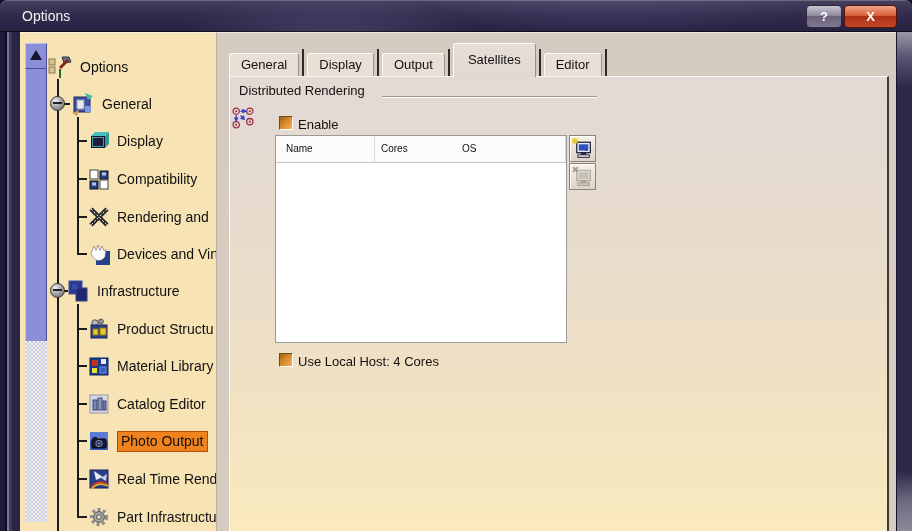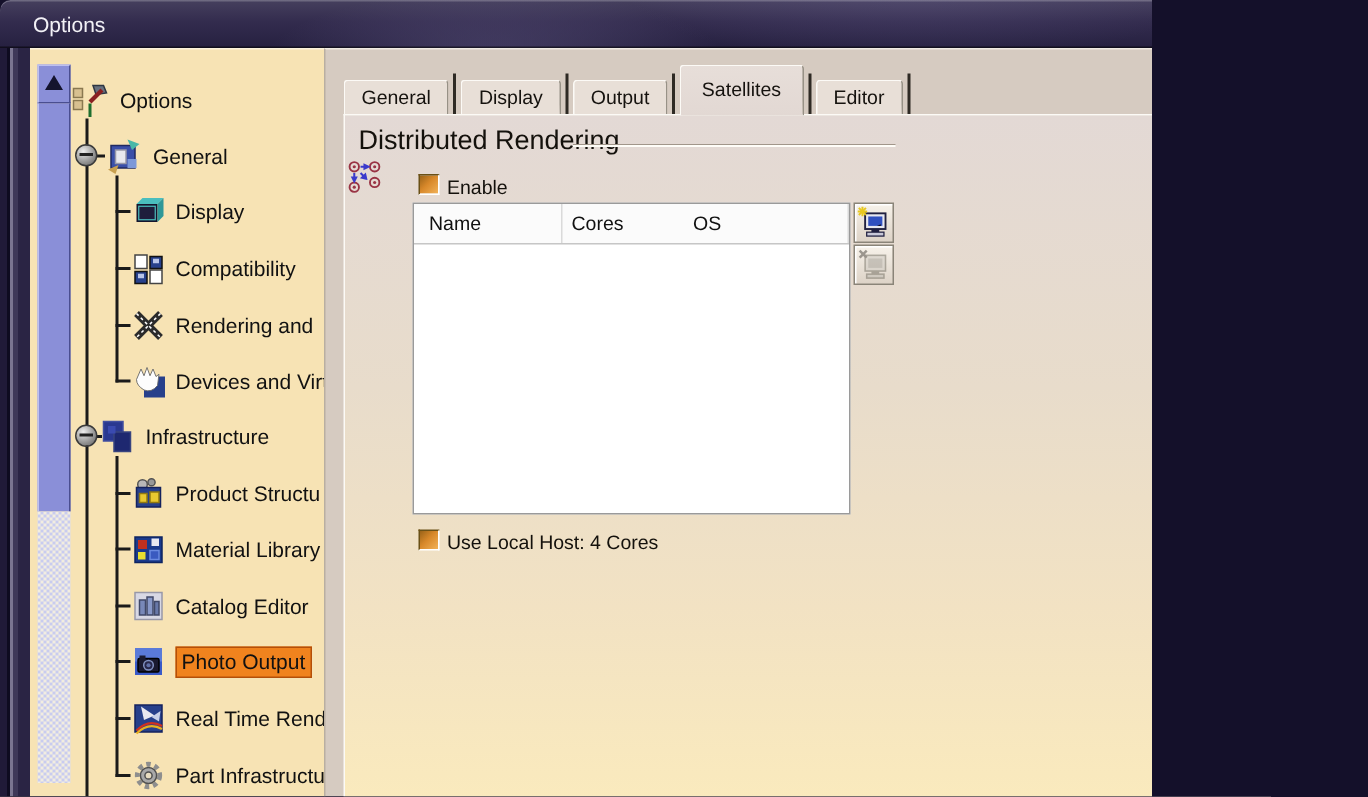--- a/index.html
+++ b/index.html
@@ -1,16 +1,16 @@
 <!DOCTYPE html>
 <html><head>
 <meta charset="utf-8">
 <style>
   html,body{margin:0;padding:0;background:#14102A;}
-  .stage{position:relative;width:768px;height:531px;overflow:hidden;
+  .stage{position:relative;width:912px;height:531px;overflow:hidden;
          font-family:"Liberation Sans",sans-serif;background:#14102A;}
   
   .titlebar{position:absolute;left:0;top:0;width:912px;height:32px;border-radius:7px 7px 0 0;
     background:
       radial-gradient(ellipse 220px 70px at 330px 42px, rgba(130,120,170,.35), transparent 70%),
       radial-gradient(ellipse 280px 80px at 610px -12px, rgba(110,100,150,.30), transparent 70%),
       linear-gradient(180deg,#46405E 0%,#332C4E 45%,#262040 100%);
     box-shadow:inset 0 1px 0 rgba(255,255,255,.22), inset 0 -1px 0 rgba(0,0,0,.55);}
   .title-text{position:absolute;left:22px;top:8px;color:#F2F1F6;font-size:14px;}
   .tb-btn{position:absolute;top:5px;height:23px;border-radius:4px;color:#FFF;font-weight:bold;
@@ -52,32 +52,32 @@
   .tabstrip{position:absolute;left:12px;top:10px;height:33px;display:flex;align-items:flex-end;}
   .tab{height:23px;line-height:22px;padding:0 11px;font-size:13px;color:#15120E;background:#E8DFD7;
     border-top:1px solid #FCFAF6;border-left:1px solid #FCFAF6;border-right:1px solid #979186;
     border-radius:3px 3px 0 0;box-sizing:border-box;}
   .tab.sel{height:34px;line-height:31px;margin-bottom:-1px;padding:0 14px;position:relative;z-index:5;
     background:linear-gradient(180deg,#E7DED9,#E2D8D3);}
   .tabdiv{width:2px;height:27px;background:#2E2A24;margin:0 3px;}
   .page{position:absolute;left:12px;top:43px;width:660px;height:456px;box-sizing:border-box;
     background:linear-gradient(180deg,#E3D9D5 0%,#E8DCCB 40%,#F2E2C3 72%,#FAEABD 100%);
     border-top:1px solid #FCFAF6;border-left:1px solid #FCFAF6;border-right:2px solid #3F3A33;}
-  .group-title{position:absolute;left:9px;top:6px;font-size:18px;color:#14110C;}
+  .group-title{position:absolute;left:9px;top:6px;font-size:13px;color:#14110C;}
   .group-line{position:absolute;left:152px;top:19px;width:215px;height:2px;
     background:linear-gradient(180deg,#A1968A 0 1px,#FFFDF8 1px 2px);}
   .dr-icon{position:absolute;left:2px;top:30px;width:23px;height:23px;}
   .chk{position:absolute;width:14px;height:14px;box-sizing:border-box;border:1px solid;
     border-color:#6A5016 #FFFFFF #FFFFFF #6A5016;
     background:linear-gradient(135deg,#9A6318 0%,#D8882A 45%,#F2B258 100%);}
   .chklabel{position:absolute;font-size:13px;color:#14110C;white-space:nowrap;}
   .dtable{position:absolute;left:45px;top:58px;width:292px;height:208px;background:#FFF;
     border:1px solid #9A9A9A;box-sizing:border-box;}
   .dt-head{display:flex;height:26px;background:#FBFBFB;border-bottom:1px solid #C6C6C6;
-    font-size:13px;color:#111;}
+    font-size:10px;color:#111;}
   .dt-col{line-height:25px;box-sizing:border-box;border-right:1px solid #DADADA;}
   .c1{width:99px;padding-left:10px;}
   .c2{width:110px;padding-left:6px;}
   .c3{flex:1;padding-left:6px;border-right:none;}
   .dt-body{height:181px;}
   .sidebtn{position:absolute;left:339px;width:27px;height:27px;box-sizing:border-box;padding:1px;
     background:linear-gradient(180deg,#F7F2EA,#DDD3C7);border:1px solid #8A8478;
     box-shadow:inset 1px 1px 0 #FFF;}
 </style>
 </head>

